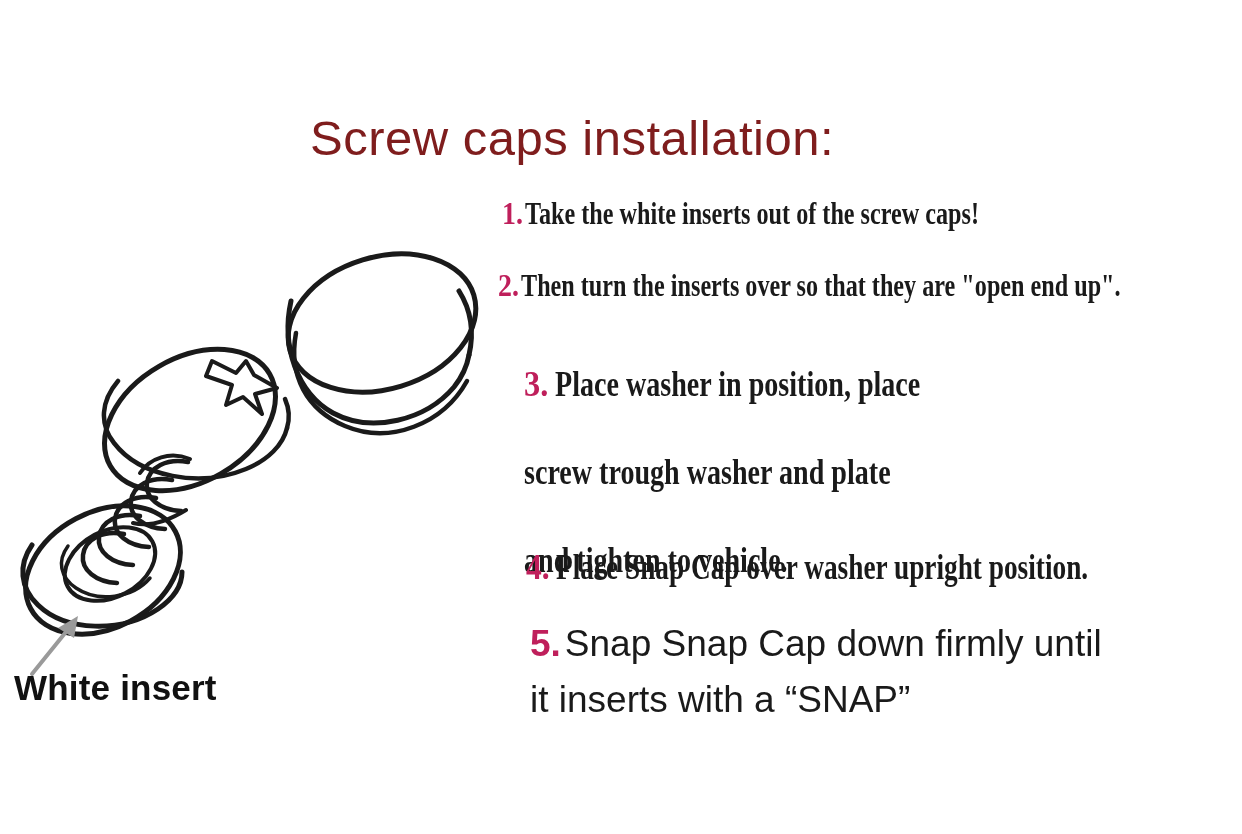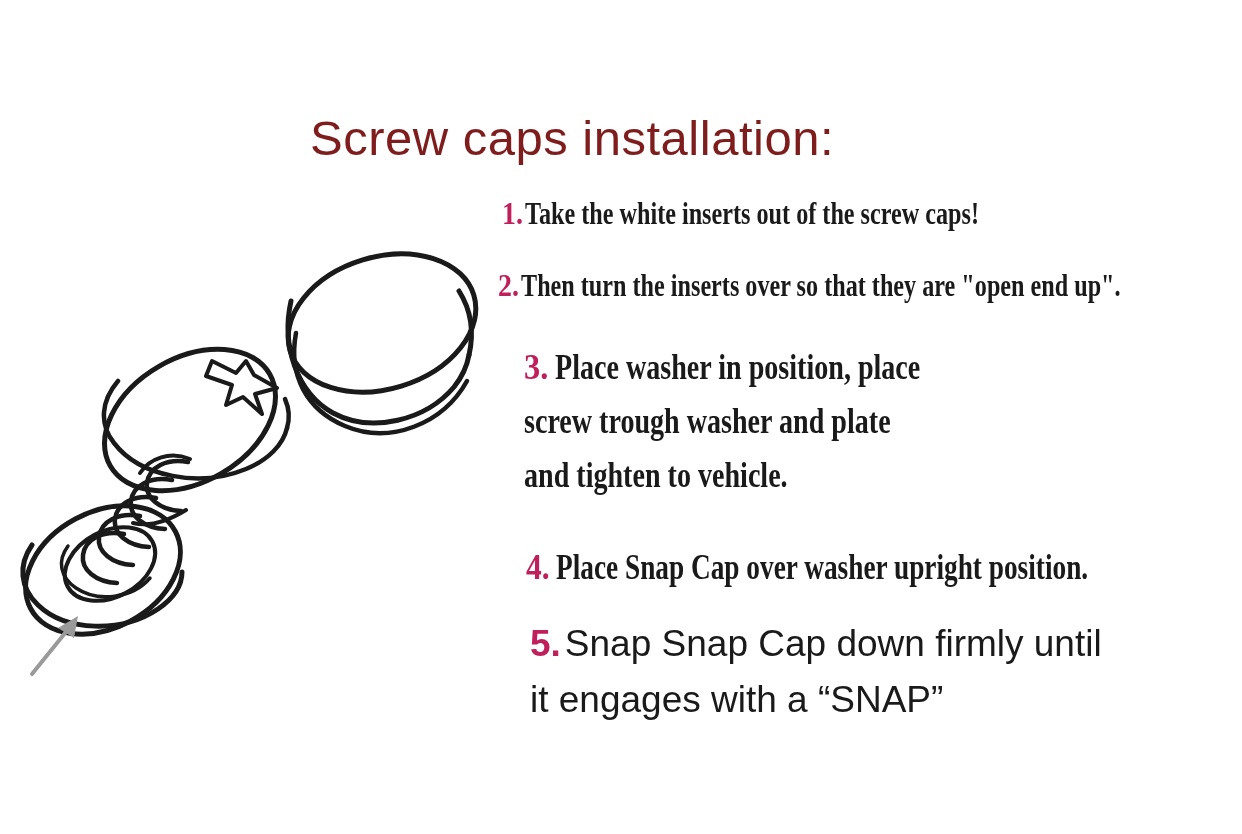--- a/index.html
+++ b/index.html
@@ -69,21 +69,21 @@
   }
 
   
   .wide {
     font-family: "Liberation Sans", sans-serif;
     font-weight: 400;
   }
 
   #step1 { left: 4px;  top: 0px;   font-size: 31px; }
   #step2 { left: 0px;  top: 72px;  font-size: 31px; }
-  #step3 { left: 26px; top: 144px; font-size: 36px; line-height: 54px; white-space: normal; width: 560px; }
+  #step3 { left: 26px; top: 144px; font-size: 36px; line-height: 88px; white-space: normal; width: 560px; }
   #step4 { left: 28px; top: 352px; font-size: 35px; }
   #step5 { left: 32px; top: 420px; font-size: 37px; line-height: 56px; white-space: normal; width: 700px; }
 
   #step3 .num, #step4 .num, #step5 .num { margin-right: 4px; }
 
   .l2, .l3 { display: block; }
 
   
   #illustration {
     position: absolute;
@@ -186,20 +186,21 @@
       </g>
 
     </svg>
   </div>
 
   <svg id="insert-arrow" viewBox="0 0 70 66" xmlns="http://www.w3.org/2000/svg">
     <path d="M10 62 L 52 10" stroke="#9a9a9a" stroke-width="4" fill="none" stroke-linecap="round"></path>
     <path d="M56 4 L 36 16 L 52 26 Z" fill="#9a9a9a"></path>
   </svg>
 
+  <div id="insert-label">White insert</div>
 
   <div id="steps">
 
     <div class="step cond" id="step1">
       <span class="num">1.</span><span class="step-text">Take the white inserts out of the screw caps!</span>
     </div>
 
     <div class="step cond" id="step2">
       <span class="num">2.</span><span class="step-text">Then turn the inserts over so that they are "open end up".</span>
     </div>
@@ -209,18 +210,18 @@
       <span class="l2 step-text">screw trough washer and plate</span>
       <span class="l3 step-text">and tighten to vehicle.</span>
     </div>
 
     <div class="step cond" id="step4">
       <span class="num">4.</span><span class="step-text">Place Snap Cap over washer upright position.</span>
     </div>
 
     <div class="step wide" id="step5">
       <span class="num">5.</span><span>Snap Snap Cap down firmly until</span>
-      <span class="l2">it engages with a “SNAP”</span>
+      <span class="l2">it inserts with a “SNAP”</span>
     </div>
 
   </div>
 
 </div>
 
 </body></html>

